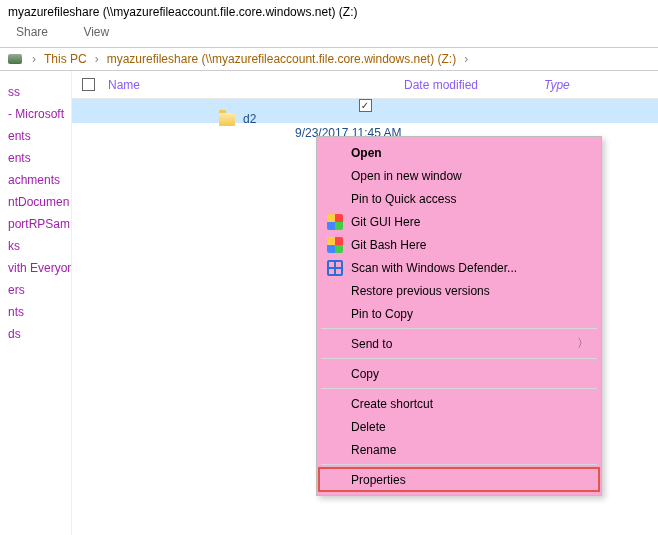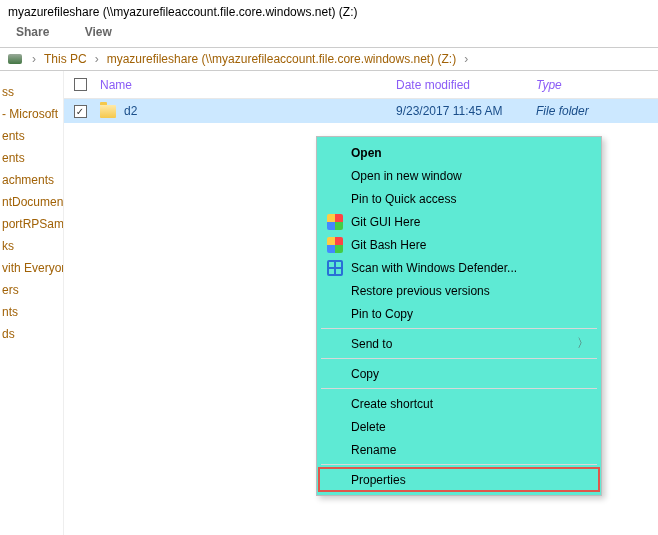--- a/index.html
+++ b/index.html
@@ -1,44 +1,44 @@
 <!DOCTYPE html>
 <html><head>
 <meta charset="utf-8">
 <style>
   * { box-sizing: border-box; font-family: "Segoe UI", Arial, sans-serif; }
   body { margin: 0; width: 658px; height: 535px; background: #fff; color: #000; font-size: 12px; overflow: hidden; position: relative; }
   .titlebar { padding: 5px 8px 2px 8px; font-size: 12px; }
-  .menubar { padding: 4px 16px 8px 0; font-weight: bold; }
+  .menubar { padding: 4px 16px 8px 0; }
   .menubar span { display: inline-block; margin: 0 16px; color: #666; }
   .addressbar { border: 1px solid #ccc; border-left: none; border-right: none; padding: 4px 6px; display: flex; align-items: center; gap: 4px; }
   .addr-icon { width: 18px; height: 14px; position: relative; }
   .addr-icon::before { content: ""; position: absolute; width: 14px; height: 10px; background: linear-gradient(#9a9,#474); border-radius: 2px; top: 2px; left: 2px; }
   .chev { color: #888; margin: 0 4px; }
   .addressbar .seg { color: #a16207; }
   .main { display: flex; height: calc(535px - 70px); }
-  .leftcol { width: 64px; padding: 10px 2px; color: #a16207; line-height: 22px; border-right: 1px solid #eee; overflow: hidden; }
+  .leftcol { width: 72px; padding: 10px 8px; color: #a21caf; line-height: 22px; border-right: 1px solid #eee; overflow: hidden; }
   .leftcol div { white-space: nowrap; }
   .filepanel { flex: 1; position: relative; }
   .colhdr { display: flex; align-items: center; height: 28px; border-bottom: 1px solid #e8e8e8; color: #8b5cf6; font-size: 12px; }
   .col-check { width: 32px; display: flex; justify-content: center; }
   .col-name { width: 300px; padding-left: 4px; }
   .col-date { width: 140px; }
   .col-type { flex: 1; font-style: italic; }
   .chk { width: 13px; height: 13px; border: 1px solid #666; background: #fff; }
   .chk.on::after { content: "✓"; display: block; font-size: 10px; line-height: 11px; text-align: center; color: #333; }
   .row { display: flex; align-items: center; height: 24px; }
-  .row.sel { background: #cce8ff; color: #1a4e8a; }
+  .row.sel { background: #cce8ff; color: #1a4e8a; flex-direction: column; }
   .row .col-check { width: 32px; display: flex; justify-content: center; }
   .row .col-name { width: 300px; display: flex; align-items: center; gap: 8px; padding-left: 4px; }
   .folder-icon { width: 16px; height: 13px; background: linear-gradient(#ffe9a8,#f5c84c); border-radius: 1px; position: relative; }
   .folder-icon::before { content: ""; position: absolute; top: -3px; left: 0; width: 7px; height: 3px; background: #f5c84c; border-radius: 1px 1px 0 0; }
   .row .col-date { width: 140px; }
   .row .col-type { flex: 1; }
-  .context { position: absolute; top: 136px; left: 316px; width: 286px; background: #5eead4; border: 1px solid #bdbdbd; box-shadow: 3px 3px 6px rgba(0,0,0,0.2); padding: 4px 2px; }
+  .context { position: absolute; top: 136px; left: 316px; width: 286px; background: #f9a8d4; border: 1px solid #bdbdbd; box-shadow: 3px 3px 6px rgba(0,0,0,0.2); padding: 4px 2px; }
   .mi { display: flex; align-items: center; height: 23px; padding-left: 32px; position: relative; font-size: 12px; color: #000; }
   .mi.bold { font-weight: 600; }
   .mi.sep { height: 1px; background: #d8d8d8; margin: 3px 2px; padding: 0; }
   .mi .ico { position: absolute; left: 8px; width: 16px; height: 16px; }
   .mi .arrow { margin-left: auto; margin-right: 10px; color: #555; }
   .mi.hl { outline: 2px solid #e0564b; outline-offset: -1px; }
   .ico-git { background: conic-gradient(#f44 0 90deg,#4c4 90deg 180deg,#48f 180deg 270deg,#fc4 270deg 360deg); border-radius: 2px; }
   .ico-def { border: 2px solid #2a6fd6; border-radius: 2px; }
   .ico-def::before,.ico-def::after { content: ""; position: absolute; background: #2a6fd6; }
   .ico-def::before { left: 5px; top: 0; width: 2px; height: 12px; }

